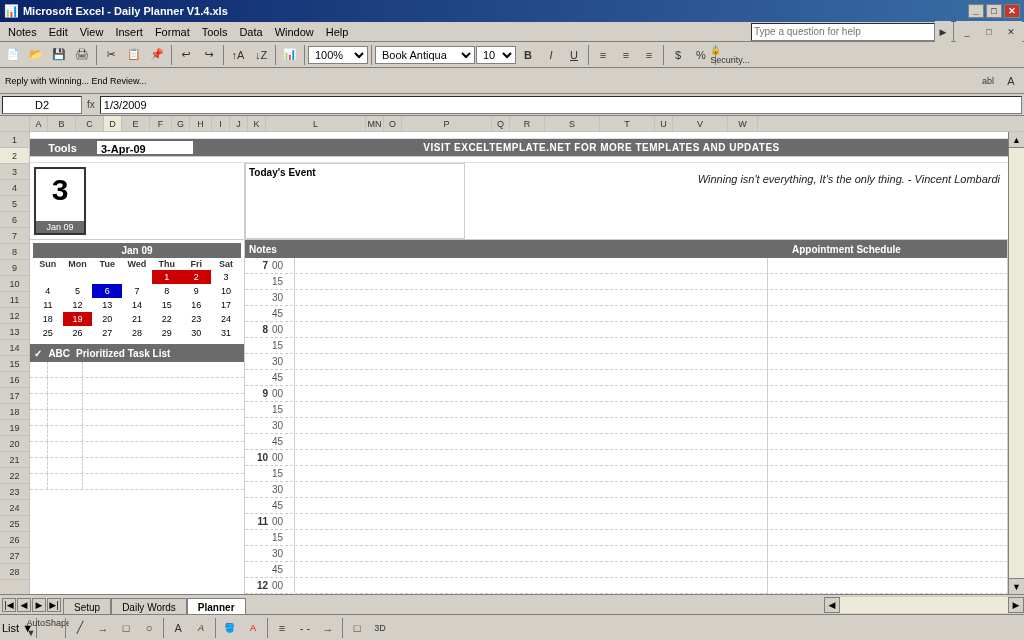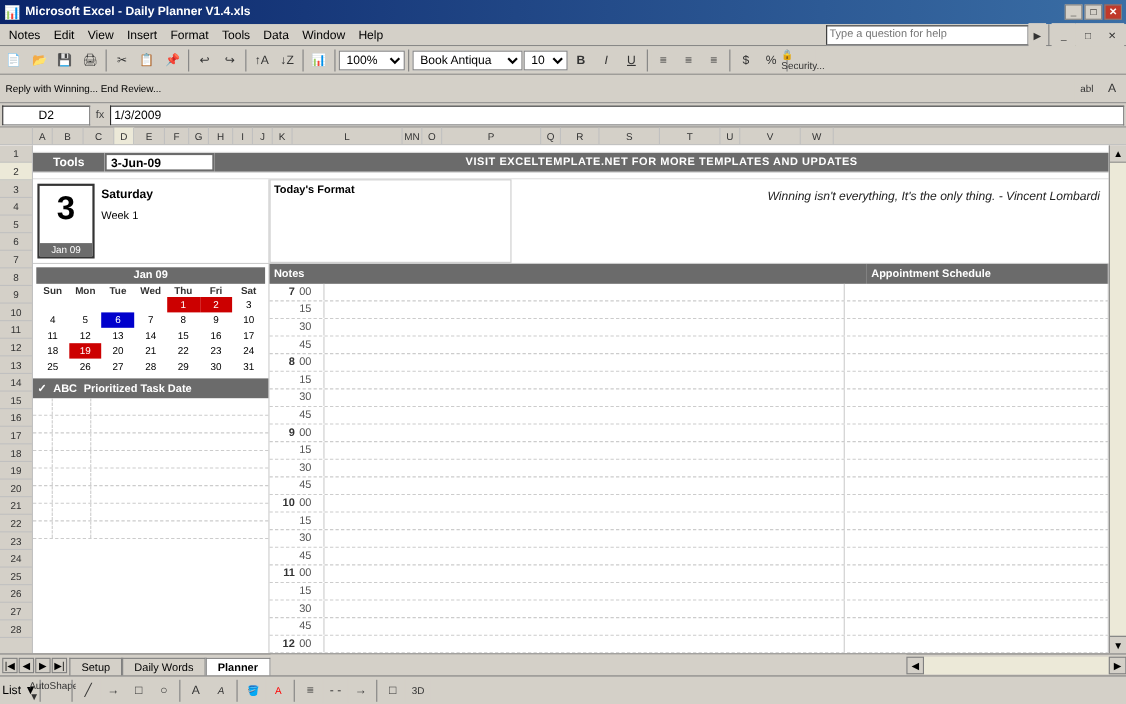--- a/index.html
+++ b/index.html
@@ -314,41 +314,37 @@
       <div class="row-num-cell">28</div>
 
     </div>
 
     <div style="flex:1;overflow:hidden;display:flex;flex-direction:column;">
 
       <div style="height:16px;border-bottom:1px solid #e0e0e0;"></div>
 
       <div style="height:18px;display:flex;align-items:stretch;border-bottom:1px solid #ccc;">
         <div style="width:65px;background:#6b6b6b;color:white;text-align:center;font-weight:bold;font-size:11px;line-height:18px;">Tools</div>
-        <div style="width:100px;border:2px solid #6b6b6b;line-height:14px;padding:1px 4px;font-size:11px;font-weight:bold;background:white;">3-Jun-09</div>
+        <div style="width:100px;border:2px solid #6b6b6b;line-height:14px;padding:1px 4px;font-size:11px;font-weight:bold;background:white;">3-Apr-09</div>
         <div style="flex:1;background:#6b6b6b;color:white;text-align:center;font-size:10px;font-weight:bold;line-height:18px;letter-spacing:0.5px;">VISIT EXCELTEMPLATE.NET FOR MORE TEMPLATES AND UPDATES</div>
       </div>
 
       <div style="height:16px;border-bottom:1px solid #e0e0e0;"></div>
 
       <div style="height:80px;display:flex;align-items:stretch;border-bottom:1px solid #ccc;">
 
         <div style="width:215px;display:flex;padding:4px;gap:6px;border-right:1px solid #ccc;">
           <div style="border:2px solid #333;width:52px;height:68px;display:flex;flex-direction:column;align-items:center;">
             <div style="font-size:30px;font-weight:bold;line-height:1;margin-top:6px;">3</div>
             <div style="background:#6b6b6b;color:white;width:100%;text-align:center;font-size:9px;padding:1px 0;margin-top:auto;">Jan 09</div>
           </div>
-          <div style="display:flex;flex-direction:column;padding-top:4px;">
-            <div style="font-weight:bold;font-size:11px;">Saturday</div>
-            <div style="font-size:10px;margin-top:8px;">Week 1</div>
-          </div>
         </div>
 
         <div style="width:220px;border:1px solid #ccc;padding:3px;border-right:1px solid #ccc;">
-          <div style="font-weight:bold;font-size:10px;margin-bottom:2px;">Today's Format</div>
+          <div style="font-weight:bold;font-size:10px;margin-bottom:2px;">Today's Event</div>
         </div>
 
         <div style="flex:1;padding:8px;font-style:italic;font-size:11px;color:#222;text-align:right;line-height:1.5;">Winning isn't everything, It's the only thing. - Vincent Lombardi</div>
       </div>
 
       <div style="display:flex;flex:1;">
 
         <div style="width:215px;border-right:1px solid #ccc;display:flex;flex-direction:column;">
 
           <div style="padding:3px 3px 0 3px;">
@@ -417,21 +413,21 @@
                   <td style="text-align:center;font-size:9px;">31</td>
                 </tr>
               </tbody>
             </table>
           </div>
 
           <div style="margin-top:4px;">
             <div style="background:#6b6b6b;color:white;display:flex;align-items:center;padding:2px 4px;font-weight:bold;font-size:10px;height:18px;gap:6px;">
               <span>✓</span>
               <span>ABC</span>
-              <span>Prioritized Task Date</span>
+              <span>Prioritized Task List</span>
             </div>
 
             <div style="display:flex;height:16px;border-bottom:1px dashed #ccc;">
               <div style="width:18px;border-right:1px dashed #ccc;"></div>
               <div style="width:35px;border-right:1px dashed #ccc;"></div>
               <div style="flex:1;"></div>
             </div>
             <div style="display:flex;height:16px;border-bottom:1px dashed #ccc;">
               <div style="width:18px;border-right:1px dashed #ccc;"></div>
               <div style="width:35px;border-right:1px dashed #ccc;"></div>

